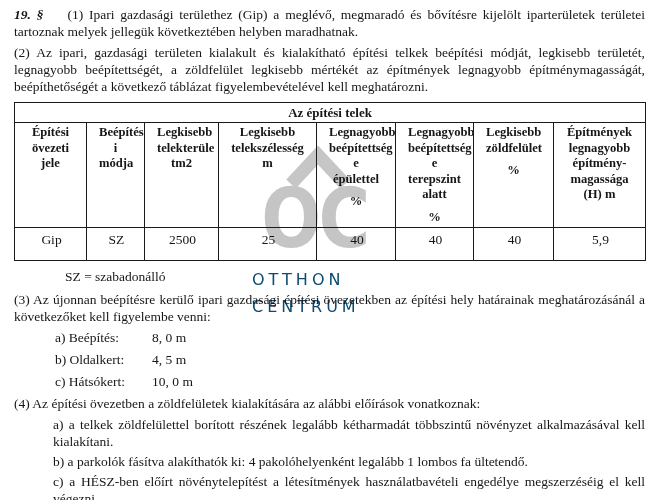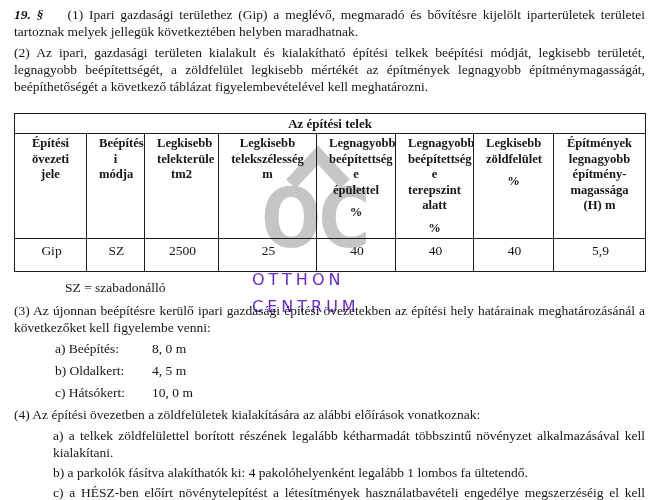--- a/index.html
+++ b/index.html
@@ -17,33 +17,33 @@
   }
   .wm-roof { display:block; margin:0 auto -10px auto; }
   .wm-oc {
     font-family:"DejaVu Sans","Liberation Sans",sans-serif;
     font-weight:bold; font-size:82px; line-height:82px;
     color:#c5c5c5; letter-spacing:-3px;
     transform:scaleX(0.86); transform-origin:center;
   }
   .wm-line {
     font-family:"DejaVu Sans","Liberation Sans",sans-serif;
-    font-size:16px; line-height:27px; letter-spacing:4px; color:#6d28d9;
+    font-size:16px; line-height:27px; letter-spacing:4px; color:#0c4a6e;
   }
   .wm-line.first { margin-top:6px; }
 
   
   .content { position:relative; z-index:1; }
   .title { font-size:15px; font-weight:bold; line-height:19px; margin-bottom:7px; }
   .para  { text-align:justify; margin-bottom:4px; }
   .ref   { font-weight:bold; font-style:italic; margin-right:24px; }
 
   table.reg {
     border-collapse:collapse; table-layout:fixed; width:631px;
-    margin-top:18px; background:transparent;
+    margin-top:7px; background:transparent;
   }
   table.reg th, table.reg td { border:1px solid #1a1a1a; background:transparent; }
   th.cap { font-size:13px; font-weight:bold; text-align:center; height:20px; padding:1px 2px; }
   th.hdr {
     font-weight:bold; font-size:12.6px; line-height:15.5px;
     text-align:center; vertical-align:top; height:89px; padding:2px 12px;
   }
   .hdr-lines { white-space:pre-line; }
   .pct { margin-top:7px; }
   td.cell {

